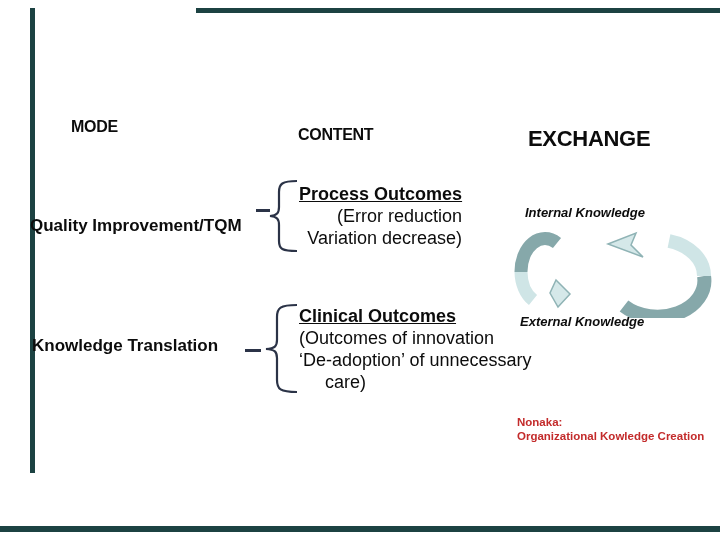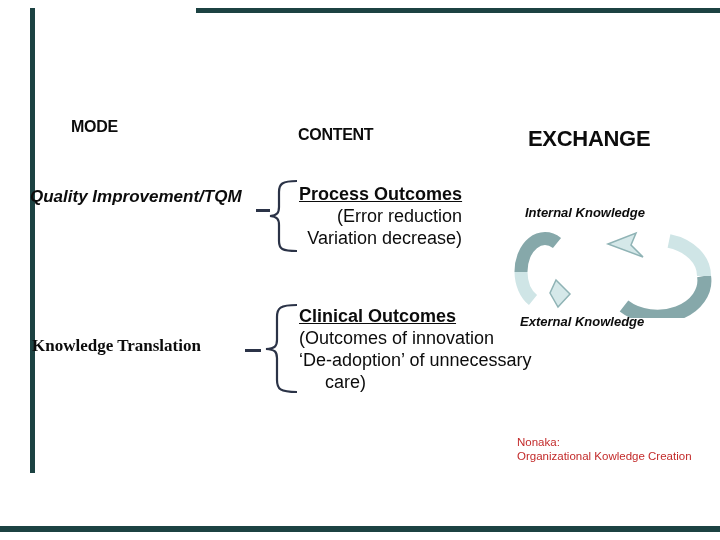--- a/index.html
+++ b/index.html
@@ -12,46 +12,46 @@
   }
   .abs { position:absolute; }
   .bar { background:#1c4242; }
   .hdr { font-weight:bold; white-space:nowrap; letter-spacing:-0.3px; }
   .mode-label { font-weight:bold; font-size:17px; white-space:nowrap; }
   .content-block { font-size:18px; line-height:22px; white-space:nowrap; }
   .content-title { font-weight:bold; text-decoration:underline; }
   .content-indent { padding-left:26px; }
   .knowledge-label { font-weight:bold; font-style:italic; font-size:13px; white-space:nowrap; }
   .dash { background:#2b3347; height:3px; }
-  .citation { font-weight:normal; font-size:11.5px; line-height:14px; color:#c32b2b; white-space:nowrap;margin-top:20px; }
+  .citation { font-weight:bold; font-size:11.5px; line-height:14px; color:#c32b2b; white-space:nowrap; }
   svg { display:block; }
 </style>
 </head>
 <body>
 
 <div class="abs bar" style="left:30px; top:8px; width:5px; height:465px;"></div>
 <div class="abs bar" style="left:196px; top:8px; width:524px; height:5px;"></div>
 <div class="abs bar" style="left:0px; top:526px; width:720px; height:6px;"></div>
 
 <div class="abs hdr" style="left:71px; top:118px; font-size:16px;">MODE</div>
 <div class="abs hdr" style="left:298px; top:126px; font-size:16px;">CONTENT</div>
 <div class="abs hdr" style="left:528px; top:126px; font-size:22px;">EXCHANGE</div>
 
-<div class="abs mode-label" style="left:30px; top:187px;font-style:italic;">Quality Improvement/TQM</div>
+<div class="abs mode-label" style="left:30px; top:216px;">Quality Improvement/TQM</div>
 <div class="abs dash" style="left:256px; top:209px; width:14px;"></div>
 <svg class="abs" style="left:268px; top:179px;" width="30" height="74" viewBox="0 0 30 74">
   <path d="M 29 2 C 14 2 11 5 11 13 L 11 28 C 11 34 9 36.5 2 37 C 9 37.5 11 40 11 46 L 11 62 C 11 70 14 72 29 72" fill="none" stroke="#2b3347" stroke-width="2.2"></path>
 </svg>
 <div class="abs content-block" style="left:299px; top:183px;text-align:right;">
   <div class="content-title">Process Outcomes</div>
   <div>(Error reduction</div>
   <div>Variation decrease)</div>
 </div>
 
-<div class="abs mode-label" style="left:32px; top:336px;font-family:Liberation Serif, serif;">Knowledge Translation</div>
+<div class="abs mode-label" style="left:32px; top:336px;">Knowledge Translation</div>
 <div class="abs dash" style="left:245px; top:349px; width:16px;"></div>
 <svg class="abs" style="left:264px; top:303px;" width="34" height="91" viewBox="0 0 34 91">
   <path d="M 33 2 C 16 2 13 5 13 14 L 13 37 C 13 43 11 45.5 2 46 C 11 46.5 13 49 13 55 L 13 77 C 13 86 16 89 33 89" fill="none" stroke="#2b3347" stroke-width="2.2"></path>
 </svg>
 <div class="abs content-block" style="left:299px; top:305px;">
   <div class="content-title">Clinical Outcomes</div>
   <div>(Outcomes of innovation</div>
   <div>‘De-adoption’ of unnecessary</div>
   <div class="content-indent">care)</div>
 </div>

